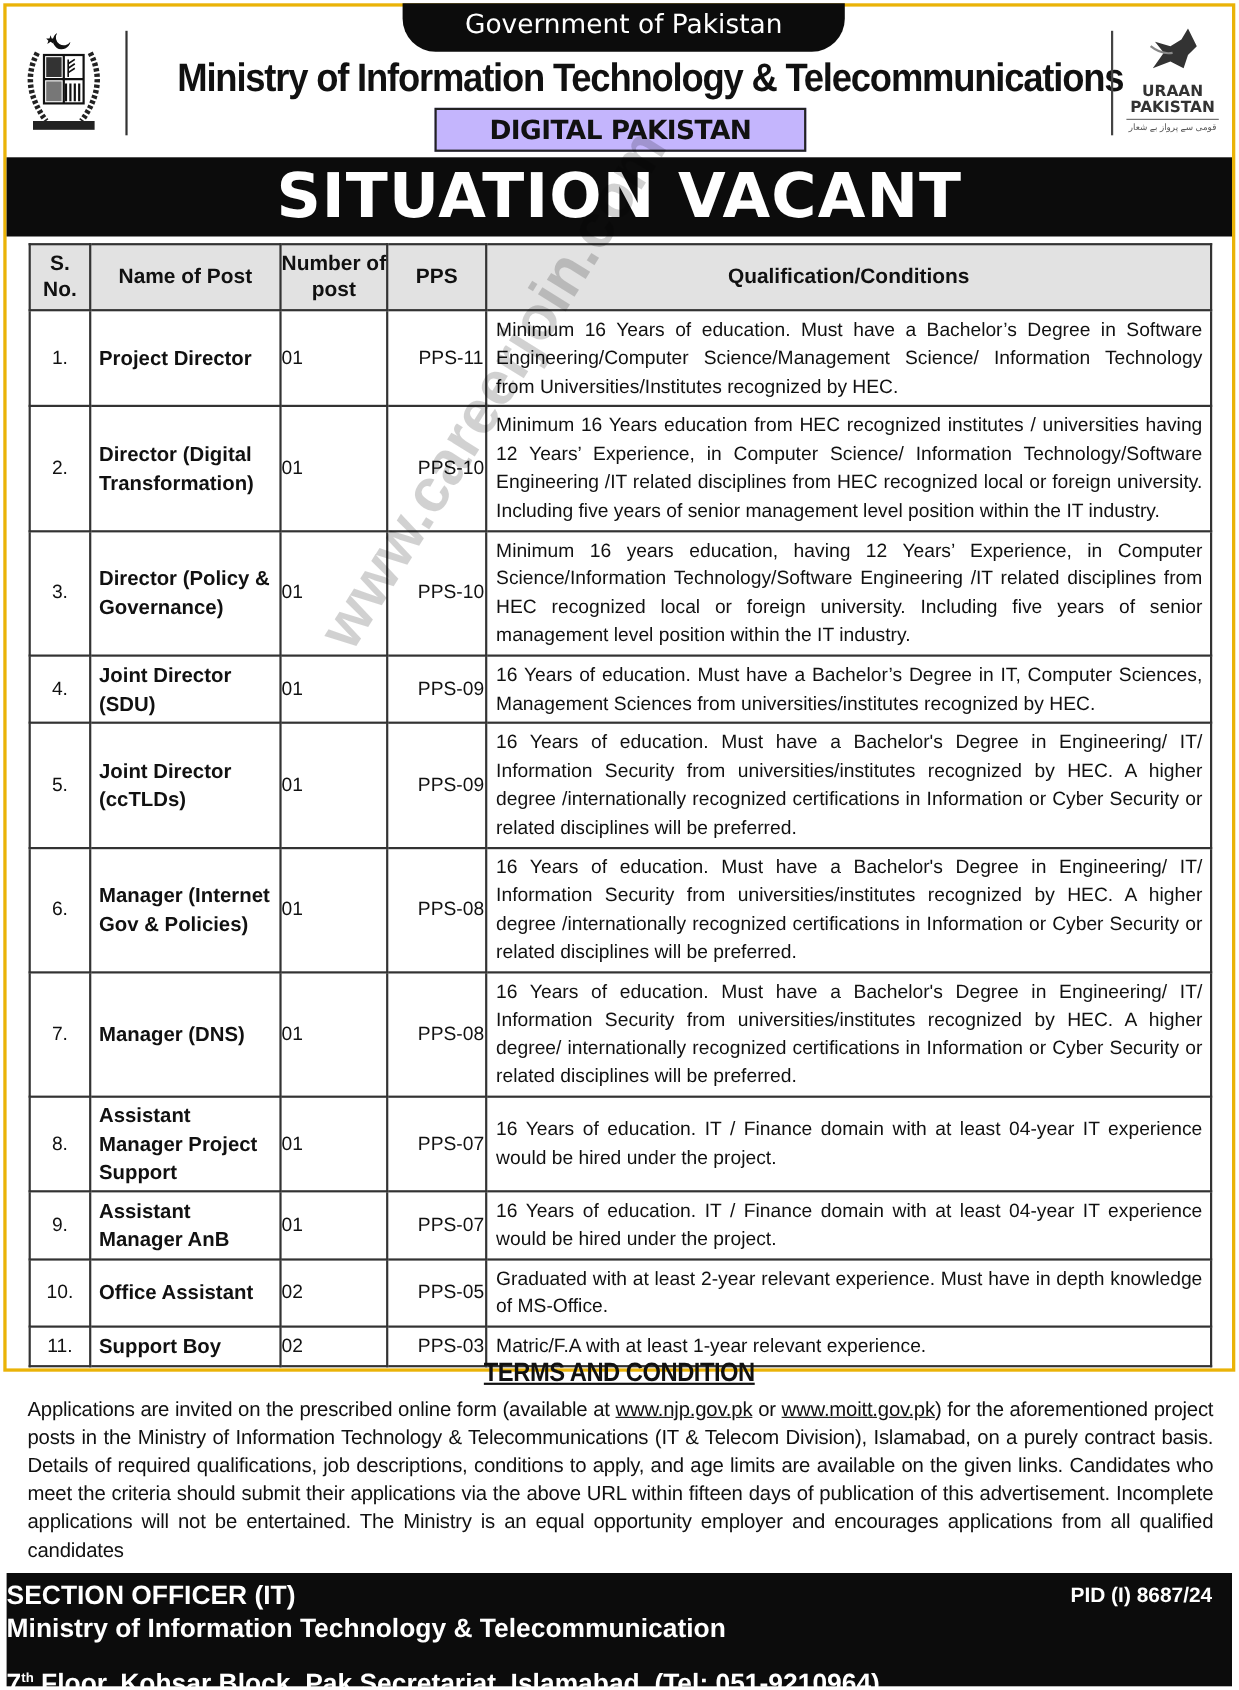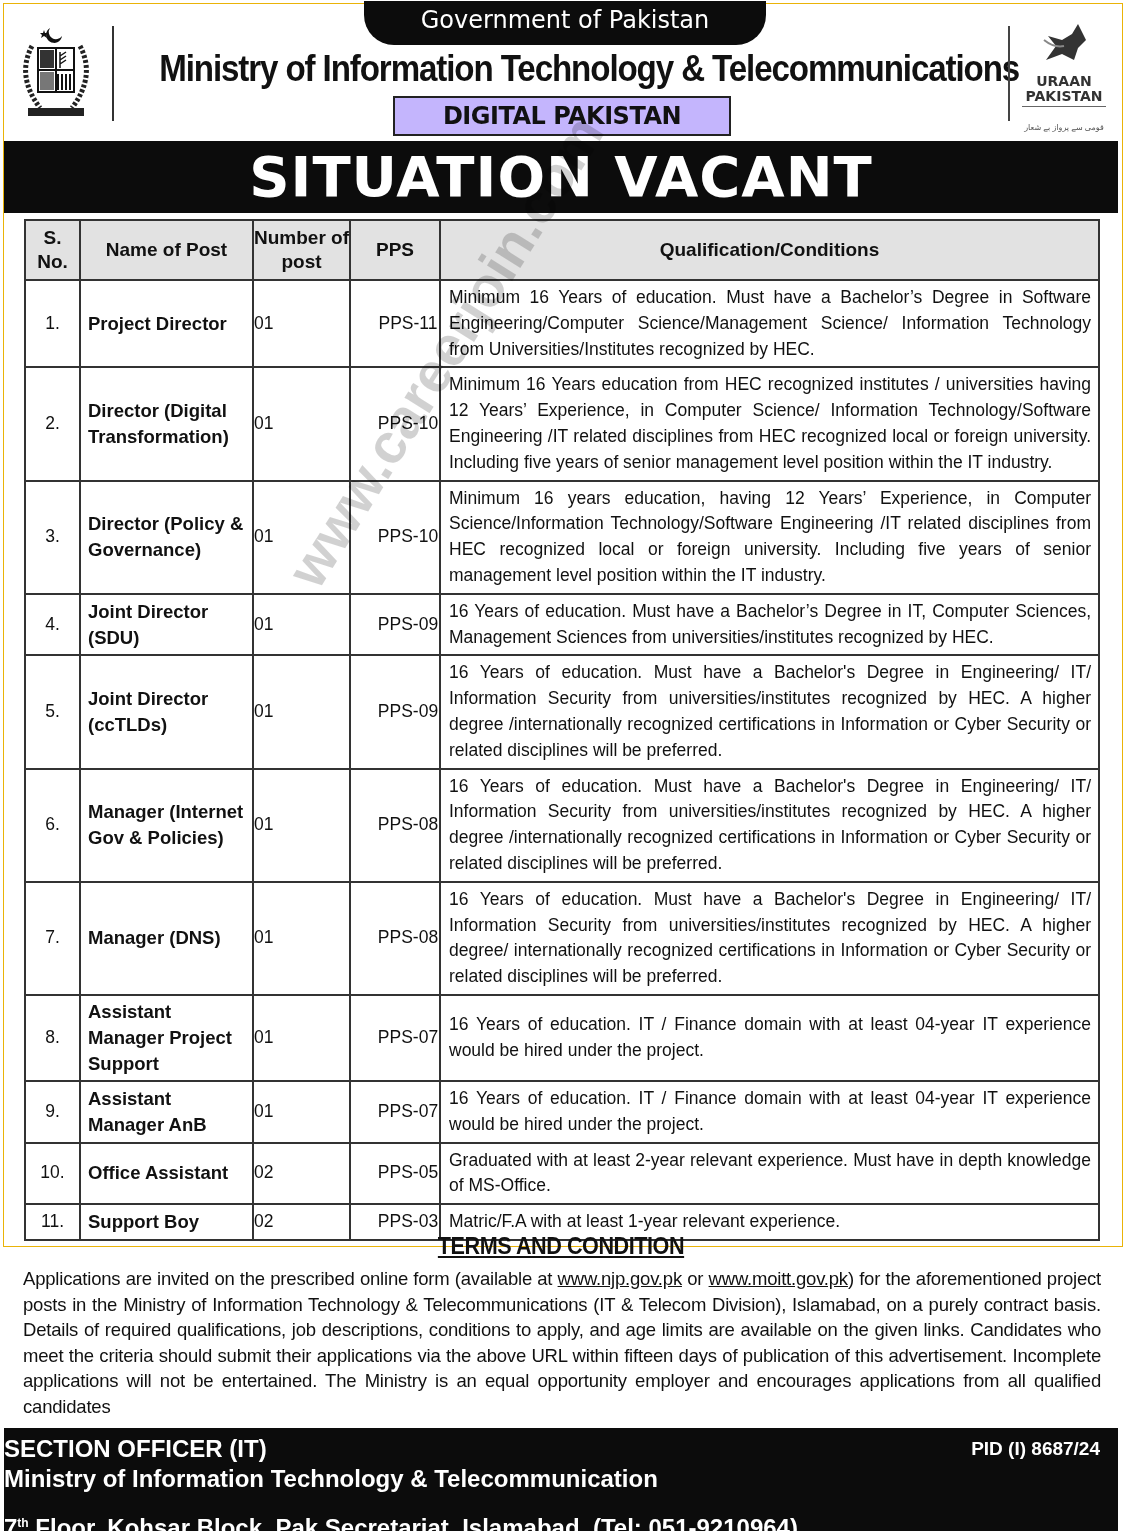--- a/index.html
+++ b/index.html
@@ -1,29 +1,29 @@
 <!DOCTYPE html>
 <html><head>
   <meta charset="utf-8">
   <style>
     * { box-sizing: border-box; margin: 0; padding: 0; }
     body { width: 1126px; height: 1536px; background: #fff; font-family: "Liberation Sans", sans-serif; color: #111; overflow: hidden; }
-    .page { position: absolute; left: 3px; top: 3px; width: 1120px; height: 1244px; border: 1px solid #eab308; background: #fff; }
+    .page { position: absolute; left: 3px; top: 3px; width: 1120px; height: 1244px; border: 3px solid #eab308; background: #fff; }
     
     .header { position: relative; height: 137px; }
     .gov-tab { position: absolute; left: 360px; top: -3px; width: 402px; height: 44px; background: #0c0c0c; border-radius: 0 0 30px 30px; color: #fff; text-align: center; font-family: "DejaVu Sans", sans-serif; font-size: 24px; line-height: 38px; }
     .emblem { position: absolute; left: 6px; top: 20px; width: 92px; height: 100px; }
     .vline-left { position: absolute; left: 108px; top: 22px; width: 2px; height: 95px; background: #333; }
     .vline-right { position: absolute; left: 1004px; top: 22px; width: 2px; height: 95px; background: #444; }
     .ministry { position: absolute; left: 120px; top: 44px; width: 880px; text-align: center; font-family: "Liberation Sans", sans-serif; font-weight: bold; font-size: 36px; letter-spacing: -1.2px; transform: scaleX(0.92); transform-origin: center; white-space: nowrap; }
     .digital { position: absolute; left: 389px; top: 92px; width: 338px; height: 40px; border: 2px solid #222; background: #c4b5fd; text-align: center; font-family: "DejaVu Sans", sans-serif; font-weight: bold; font-size: 24px; line-height: 36px; letter-spacing: -0.5px; }
     .uraan { position: absolute; left: 1012px; top: 18px; width: 96px; height: 104px; text-align: center; }
     .uraan .bird { display: block; margin: 0 auto; width: 60px; height: 52px; }
     .uraan .u1 { font-family: "DejaVu Sans", sans-serif; font-weight: bold; font-size: 14px; line-height: 15px; color: #333; }
-    .uraan .u2 { font-size: 8px; color: #555; border-top: 1px solid #666; margin: 2px 6px 0; padding-top: 16px; letter-spacing: 1px; }
+    .uraan .u2 { font-size: 8px; color: #555; border-top: 1px solid #666; margin: 2px 6px 0; padding-top: 2px; letter-spacing: 1px; }
     
     .banner { position: absolute; left: 0; top: 137px; width: 1114px; height: 72px; background: #0c0c0c; color: #fff; text-align: center; font-family: "DejaVu Sans", sans-serif; font-weight: bold; font-size: 56px; line-height: 72px; letter-spacing: 1px; }
     
     table.vac { position: absolute; left: 20px; top: 215px; width: 1076px; border-collapse: collapse; font-family: "Liberation Sans", sans-serif; font-size: 17.5px; }
     table.vac th, table.vac td { border: 2px solid #333; vertical-align: middle; }
     table.vac th { background: #e2e2e2; font-weight: bold; font-size: 19px; text-align: center; line-height: 24px; height: 60px; }
     table.vac td { line-height: 25.8px; }
     td.sno { width: 55px; text-align: center; }
     td.post { width: 173px; font-weight: bold; padding-left: 7px; font-size: 18.5px; line-height: 25.5px; }
     td.num { width: 97px; text-align: left; }

